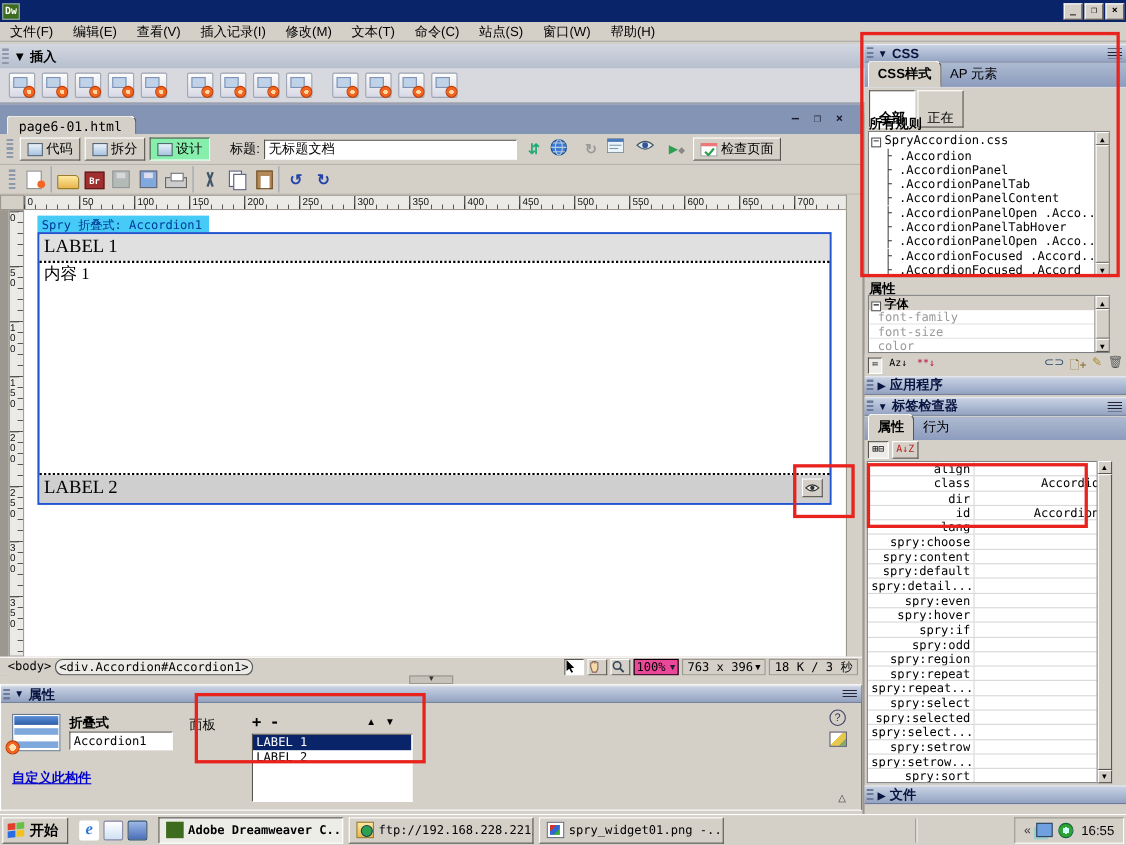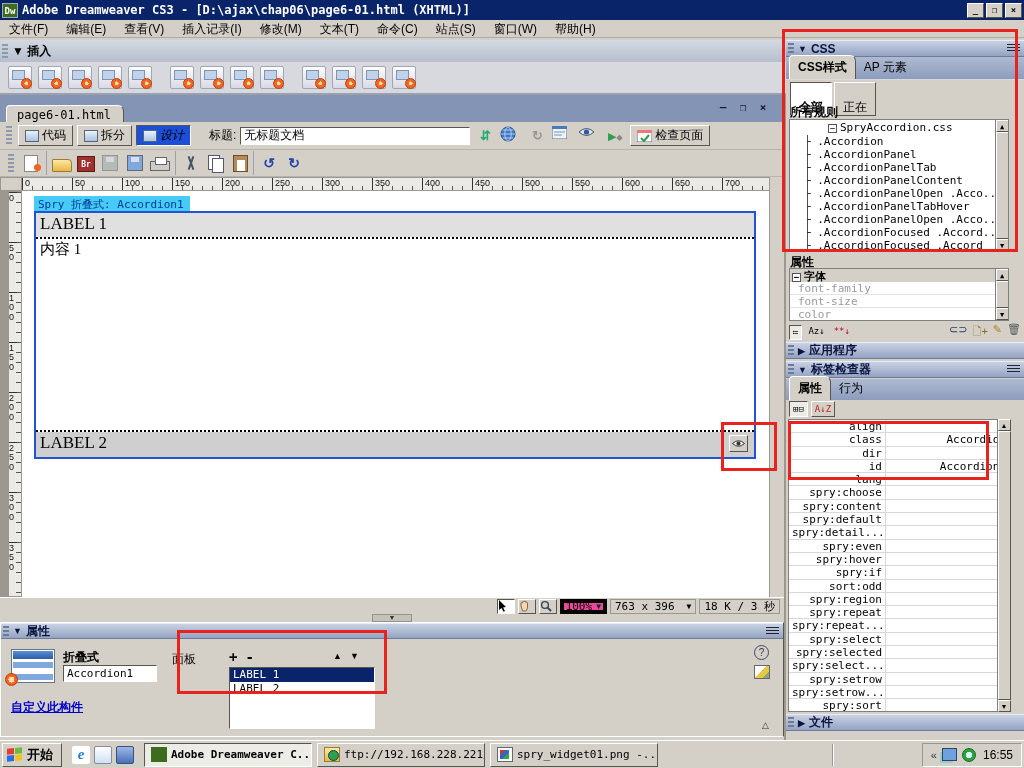--- a/index.html
+++ b/index.html
@@ -40,21 +40,21 @@
 
   
   .docstrip { position:absolute; left:0; top:95px; width:784px; height:27px; background:#8494B4; }
   .doctab { position:absolute; left:6px; top:10px; height:17px; padding:2px 12px 0 10px; background:#D4D0C8; border:1px solid #fff; border-bottom:none; border-right-color:#58544E; border-radius:4px 6px 0 0; font-family:"DejaVu Sans Mono",monospace; }
   .docwinbtns { position:absolute; right:14px; top:6px; display:flex; gap:6px; color:#1a1a2e; font:bold 11px "DejaVu Sans Mono",monospace; }
   .docwinbtns span { width:14px; text-align:center; }
 
   .doctoolbar1 { position:absolute; left:0; top:122px; width:784px; height:28px; background:#D4D0C8; border-bottom:1px solid #b8b4ac; display:flex; align-items:center; gap:4px; padding:0 4px; }
   .viewbtn { height:21px; display:flex; align-items:center; gap:3px; padding:0 6px; white-space:nowrap; }
   .viewbtn .vicon { width:14px; height:12px; border:1px solid #567; background:linear-gradient(180deg,#EAF2FA,#A8C4E0); }
-  .viewbtn.activeview { background:#1d4ed8; border-color:#58544E #FFF #FFF #58544E;font-style:italic; }
+  .viewbtn.activeview { background:#86efac; border-color:#58544E #FFF #FFF #58544E; }
   .titlefield { width:230px; height:18px; font-size:12px; padding:1px 3px; }
   .tb1icon { width:22px; height:20px; text-align:center; line-height:20px; font-size:13px; }
   .checkpage { display:flex; align-items:center; gap:3px; padding:0 6px; height:21px; white-space:nowrap; }
 
   .doctoolbar2 { position:absolute; left:0; top:150px; width:784px; height:27px; background:#D4D0C8; border-bottom:1px solid #b8b4ac; display:flex; align-items:center; gap:5px; padding:0 6px; }
   .ic { width:20px; height:18px; position:relative; }
   .ic-page { background:#fff; border:1px solid #888; width:14px; height:17px; margin:0 3px; }
   .ic-page::after { content:""; position:absolute; right:-4px; top:8px; width:7px; height:7px; border-radius:50%; background:#F26522; }
   .ic-folder { background:linear-gradient(180deg,#FFE9A0,#E8B64C); border:1px solid #9a7c2a; height:13px; margin-top:4px; border-radius:1px 4px 1px 1px; }
   .ic-br { background:#A03030; border:1px solid #5a1818; color:#fff; font:bold 8px "DejaVu Sans Mono",monospace; text-align:center; line-height:16px; height:16px; width:18px; margin-top:1px; }
@@ -91,23 +91,23 @@
   .accheader2 { height:25px; background:#CFCFCF; font-size:17px; padding:1px 4px; position:relative; }
   .eyebtn { position:absolute; right:6px; top:3px; width:19px; height:17px; display:flex; align-items:center; justify-content:center; }
 
   
   .statusbar { position:absolute; left:0; top:597px; width:784px; height:17px; background:#D4D0C8; border-top:1px solid #fff; display:flex; align-items:center; padding:0 4px; gap:4px; font-family:"DejaVu Sans Mono",monospace; font-size:11px; }
   .tagitem { padding:0 3px; white-space:nowrap; }
   .tagitem.tag-selected { border:1px solid #555; border-radius:7px; background:#ECEBE7; }
   .statusright { margin-left:auto; display:flex; align-items:center; gap:3px; }
   .stool { width:18px; height:15px; text-align:center; line-height:14px; font-size:11px; }
   .stool.activetool { background:#fff; border-color:#58544E #fff #fff #58544E; }
-  .scombo { height:15px; background:#ec4899; border:4px solid #000000; display:flex; align-items:center; padding:0 2px; gap:4px; white-space:nowrap; }
+  .scombo { height:15px; background:#ec4899; border:1px solid #000000; display:flex; align-items:center; padding:0 2px; gap:4px; white-space:nowrap; }
   .scombo .da { font-size:8px; color:#223; }
-  .sizebox { border:1px solid #9b978f; background:#D4D0C8; height:15px; padding:4px 4px; display:flex; align-items:center; gap:12px; white-space:nowrap; }
+  .sizebox { border:1px solid #9b978f; background:#D4D0C8; height:15px; padding:4px 4px; display:flex; align-items:center; gap:2px; white-space:nowrap; }
 
   .collapsestrip { position:absolute; left:0; top:614px; width:784px; height:8px; background:#D4D0C8; }
   .collapsebtn { position:absolute; left:372px; top:0; width:40px; height:8px; background:#C6C2BA; border:1px solid #97938b; text-align:center; line-height:6px; font-size:7px; color:#333; }
 
   
   .phdr { background:linear-gradient(180deg,#C8D2E4,#94A3C2); border-top:1px solid #E6ECF5; border-bottom:1px solid #6C7B99; display:flex; align-items:center; color:#0A1440; font-weight:bold; }
   .phdr .grip { background:repeating-linear-gradient(180deg,#6C7B99 0 2px,transparent 2px 4px); }
   .pm { margin-left:auto; margin-right:4px; width:13px; height:9px; background:repeating-linear-gradient(180deg,#223 0 1px,transparent 1px 3px); }
   .arrowd { font-size:9px; margin:0 4px 0 2px; } .arrowr { font-size:9px; margin:0 4px 0 2px; }
 
@@ -136,21 +136,21 @@
   .rc { position:absolute; left:786px; width:238px; }
   .csshdr { top:40px; height:17px; } .apphdr { top:342px; height:17px; } .taghdr { top:361px; height:17px; } .fileshdr { top:714px; height:17px; }
   .csstabs { position:absolute; left:786px; top:57px; width:238px; height:22px; background:linear-gradient(180deg,#AEBAD1,#8C9CBD); display:flex; align-items:flex-end; padding-left:3px; }
   .csstab { padding:3px 8px; white-space:nowrap; }
   .csstab.active { background:#D4D0C8; border:1px solid #fff; border-bottom:none; border-right-color:#58544E; border-radius:4px 6px 0 0; font-weight:bold; }
   .filterrow { position:absolute; left:786px; top:80px; width:238px; height:23px; background:#D4D0C8; display:flex; gap:2px; padding:2px 0 0 4px; }
   .filterbtn { padding:16px 8px; }
   .filterbtn.active { background:#fff; border-color:#58544E #fff #fff #58544E; font-weight:bold; }
   .ruleshdr { position:absolute; left:790px; top:104px; font-weight:bold; }
   .rulesbox { position:absolute; left:789px; top:119px; width:220px; height:133px; background:#fff; border:1px solid #808080; overflow:hidden; font:11px "DejaVu Sans Mono",monospace; }
-  .rulerow0 { padding:1px 2px; white-space:nowrap;margin-left:36px; }
+  .rulerow0 { padding:1px 2px; white-space:nowrap; }
   .rulerow { padding:0 2px 0 14px; white-space:nowrap; height:13px; }
   .rulerow::before { content:"├ "; color:#333; }
   .minusbox { display:inline-block; width:9px; height:9px; border:1px solid #555; line-height:7px; text-align:center; font-size:9px; margin-right:3px; background:#fff; }
   .vscroll { position:absolute; right:0; top:0; width:13px; height:100%; background:#CAC6BE; border-left:1px solid #808080; display:flex; flex-direction:column; align-items:center; justify-content:space-between; font-size:7px; }
   .sbarrow { width:13px; height:12px; text-align:center; line-height:12px; background:#D4D0C8; border:1px solid; border-color:#fff #58544E #58544E #fff; }
   .sbthumb { flex:1; width:13px; background:#D4D0C8; border:1px solid; border-color:#fff #58544E #58544E #fff; }
   .propshdr2 { position:absolute; left:790px; top:254px; font-weight:bold; }
   .fontbox { position:absolute; left:789px; top:268px; width:220px; height:53px; background:#fff; border:1px solid #808080; overflow:hidden; font:11px "DejaVu Sans Mono",monospace; }
   .fontgrp { background:#D4D0C8; font-weight:bold; padding:0 2px; height:13px; }
   .fontrow { height:13px; color:#9A9A9A; padding:0 2px 0 8px; border-bottom:1px solid #E4E4E4; white-space:nowrap; }
@@ -196,21 +196,20 @@
   
   .redbox { position:absolute; border:3px solid #E8221C; background:transparent; pointer-events:none; }
 
   svg { display:block; }
 </style>
 </head>
 <body>
 
 <div class="titlebar">
   <div class="dwicon">Dw</div>
-  <div class="titletext">Adobe Dreamweaver CS3 - [D:\ajax\chap06\page6-01.html (XHTML)]</div>
   <div class="wincontrols">
     <div class="winbtn btn3d">_</div>
     <div class="winbtn btn3d">❐</div>
     <div class="winbtn btn3d">×</div>
   </div>
 </div>
 
 <div class="menubar">
   <div class="menuitem"><span>文件(F)</span></div>
     <div class="menuitem"><span>编辑(E)</span></div>
@@ -364,20 +363,24 @@
             <path d="M0.5 4.5 Q6.5 -1 12.5 4.5 Q6.5 10 0.5 4.5 Z" fill="#eee" stroke="#333"></path>
             <circle cx="6.5" cy="4.5" r="2" fill="#333"></circle>
           </svg>
         </span>
     </div>
   </div>
 </div>
 <div class="rightgap"></div>
 
 <div class="statusbar">
+  <div style="display:flex">
+    <div class="tagitem"><span>&lt;body&gt;</span></div>
+      <div class="tagitem tag-selected"><span>&lt;div.Accordion#Accordion1&gt;</span></div>
+  </div>
   <div class="statusright">
     <div class="stool btn3d activetool">
         <svg width="9" height="12" viewBox="0 0 9 12">
           <path d="M1 0 L8 7 L5 7.5 L7 11 L5.5 11.7 L3.5 8 L1 10 Z" fill="#000"></path>
         </svg>
       </div>
     <div class="stool btn3d">
         <svg width="11" height="12" viewBox="0 0 11 12">
           <path d="M2 6 V3 q1-1 1.4 0 V2 q1-1 1.6 0 V1.6 q1-1 1.8 0 V2.4 q1-.8 1.7.2 V8 l-1.4 3 H3.6 Z" fill="#F5D9A8" stroke="#865"></path>
         </svg>
@@ -571,21 +574,21 @@
       <div class="attrname"><span>spry:hover</span></div>
       <div class="attrval"><span></span></div>
     </div>
 
     <div class="attrrow">
       <div class="attrname"><span>spry:if</span></div>
       <div class="attrval"><span></span></div>
     </div>
 
     <div class="attrrow">
-      <div class="attrname"><span>sort:odd</span></div>
+      <div class="attrname"><span>spry:odd</span></div>
       <div class="attrval"><span></span></div>
     </div>
 
     <div class="attrrow">
       <div class="attrname"><span>spry:region</span></div>
       <div class="attrval"><span></span></div>
     </div>
 
     <div class="attrrow">
       <div class="attrname"><span>spry:repeat</span></div>

